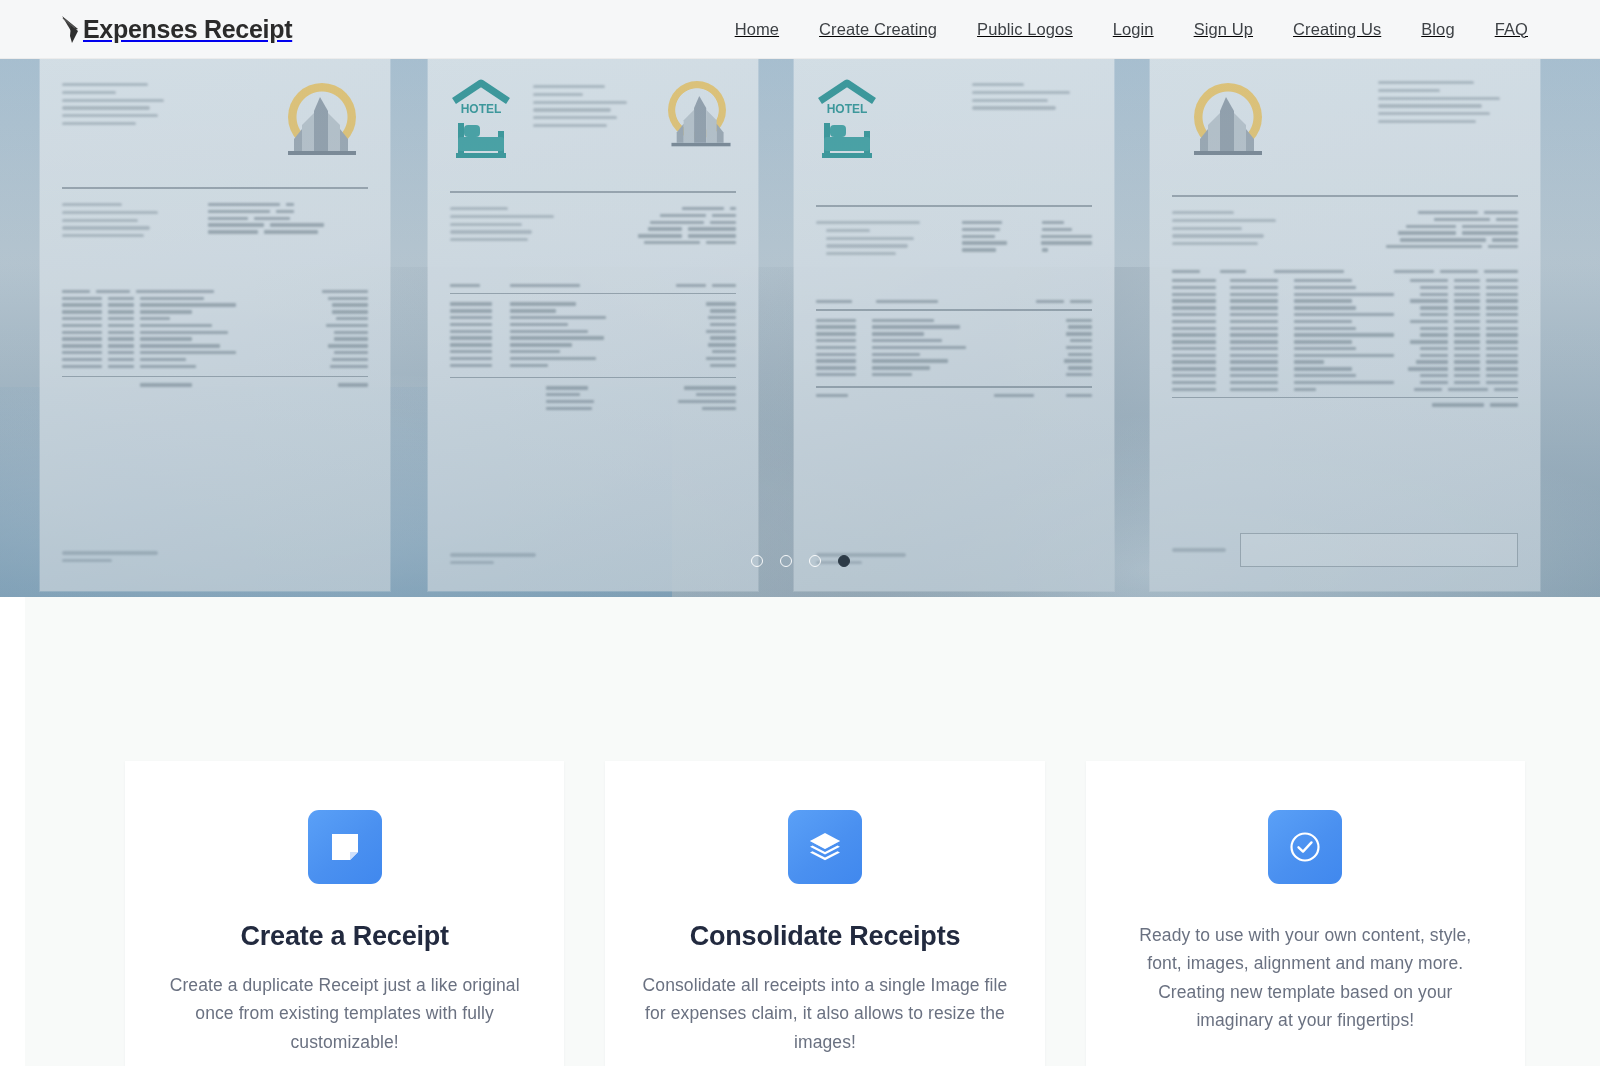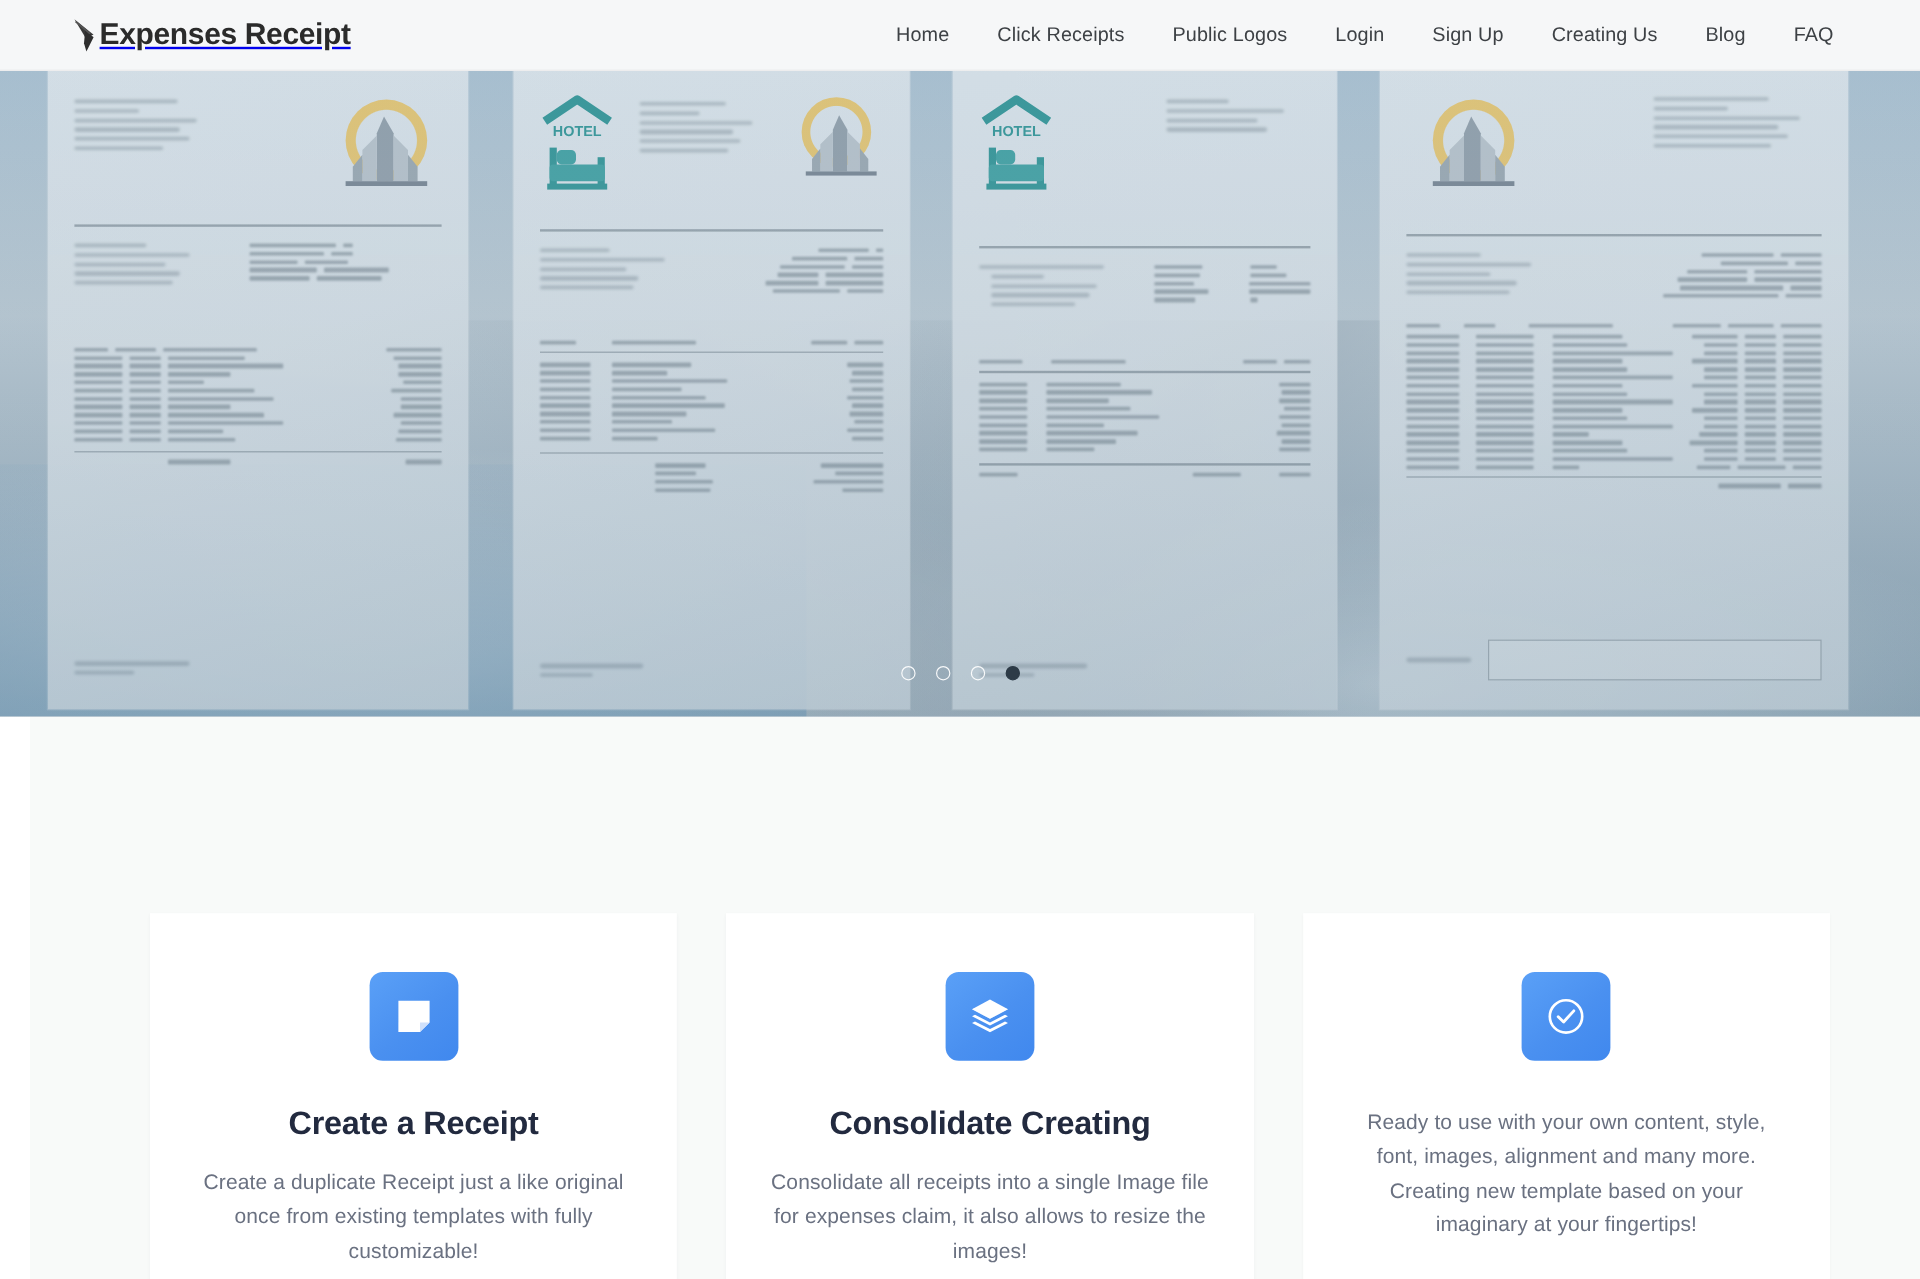--- a/index.html
+++ b/index.html
@@ -21,21 +21,21 @@
     border-bottom:1px solid #ececec;
   }
   .brand{ display:flex; align-items:center; gap:2px; cursor:pointer; }
   .brand-mark{ width:26px; height:34px; position:relative; flex:none; }
   .brand-mark svg{ display:block; }
   .brand-name{
     font-size:25px; font-weight:600; color:#2b2b2b;
     letter-spacing:-0.3px; line-height:1;
     margin-left:-3px;
   }
-  .main-nav{ margin-left:auto; display:flex; align-items:flex-start; gap:0; }
+  .main-nav{ margin-left:auto; display:flex; align-items:flex-start; gap:0;text-decoration:underline; }
   .nav-link{
     font-size:16.5px; color:#3d4145; text-decoration:none;
     padding:8px 20px; white-space:nowrap; letter-spacing:.1px;
   }
 
   
   .hero{
     position:relative; width:100%; height:538px; overflow:hidden;
     background:linear-gradient(175deg,#9fb6c6 0%,#b7c6cf 28%,#93a7b4 58%,#7f97a8 100%);
   }
@@ -180,21 +180,21 @@
         <path d="M4 4 L20 17 L13 19 Z" fill="#3a3a3a"></path>
         <path d="M13 13 L20 19 L14 31 L12 24 Z" fill="#2e2e2e"></path>
         <path d="M5 6 L17 16" stroke="#555" stroke-width="1.4" fill="none"></path>
       </svg>
     </span>
     <span class="brand-name">Expenses Receipt</span>
   </a>
 
   <nav class="main-nav">
     <a class="nav-link" href="#">Home</a>
-    <a class="nav-link" href="#">Click Receipts</a>
+    <a class="nav-link" href="#">Create Creating</a>
     <a class="nav-link" href="#">Public Logos</a>
     <a class="nav-link" href="#">Login</a>
     <a class="nav-link" href="#">Sign Up</a>
     <a class="nav-link" href="#">Creating Us</a>
     <a class="nav-link" href="#">Blog</a>
     <a class="nav-link" href="#">FAQ</a>
   </nav>
 </header>
 
 <section class="hero">
@@ -897,21 +897,21 @@
 
     <div class="feature-card">
       <div class="feature-icon">
         <svg width="36" height="36" viewBox="0 0 36 36">
           <path d="M18 4 L33 12 L18 20 L3 12 Z" fill="#ffffff"></path>
           <path d="M18 17.5 L30.5 11 L33 12 L18 20 L3 12 L5.5 11 Z" fill="#ffffff" opacity=".55"></path>
           <path d="M5.5 16.6 L18 23 L30.5 16.6 L33 17.8 L18 25.6 L3 17.8 Z" fill="#ffffff"></path>
           <path d="M5.5 22.2 L18 28.6 L30.5 22.2 L33 23.4 L18 31.2 L3 23.4 Z" fill="#ffffff"></path>
         </svg>
       </div>
-      <h3 class="feature-title">Consolidate Creating</h3>
+      <h3 class="feature-title">Consolidate Receipts</h3>
       <p class="feature-text">Consolidate all receipts into a single Image file for expenses claim, it also allows to resize the images!</p>
     </div>
 
     <div class="feature-card">
       <div class="feature-icon">
         <svg width="36" height="36" viewBox="0 0 36 36">
           <circle cx="18" cy="18" r="13.5" fill="none" stroke="#ffffff" stroke-width="2.2"></circle>
           <path d="M11.5 18.3 L16 22.6 L24.5 13.4" fill="none" stroke="#ffffff" stroke-width="2.4" stroke-linecap="round" stroke-linejoin="round"></path>
         </svg>
       </div>

